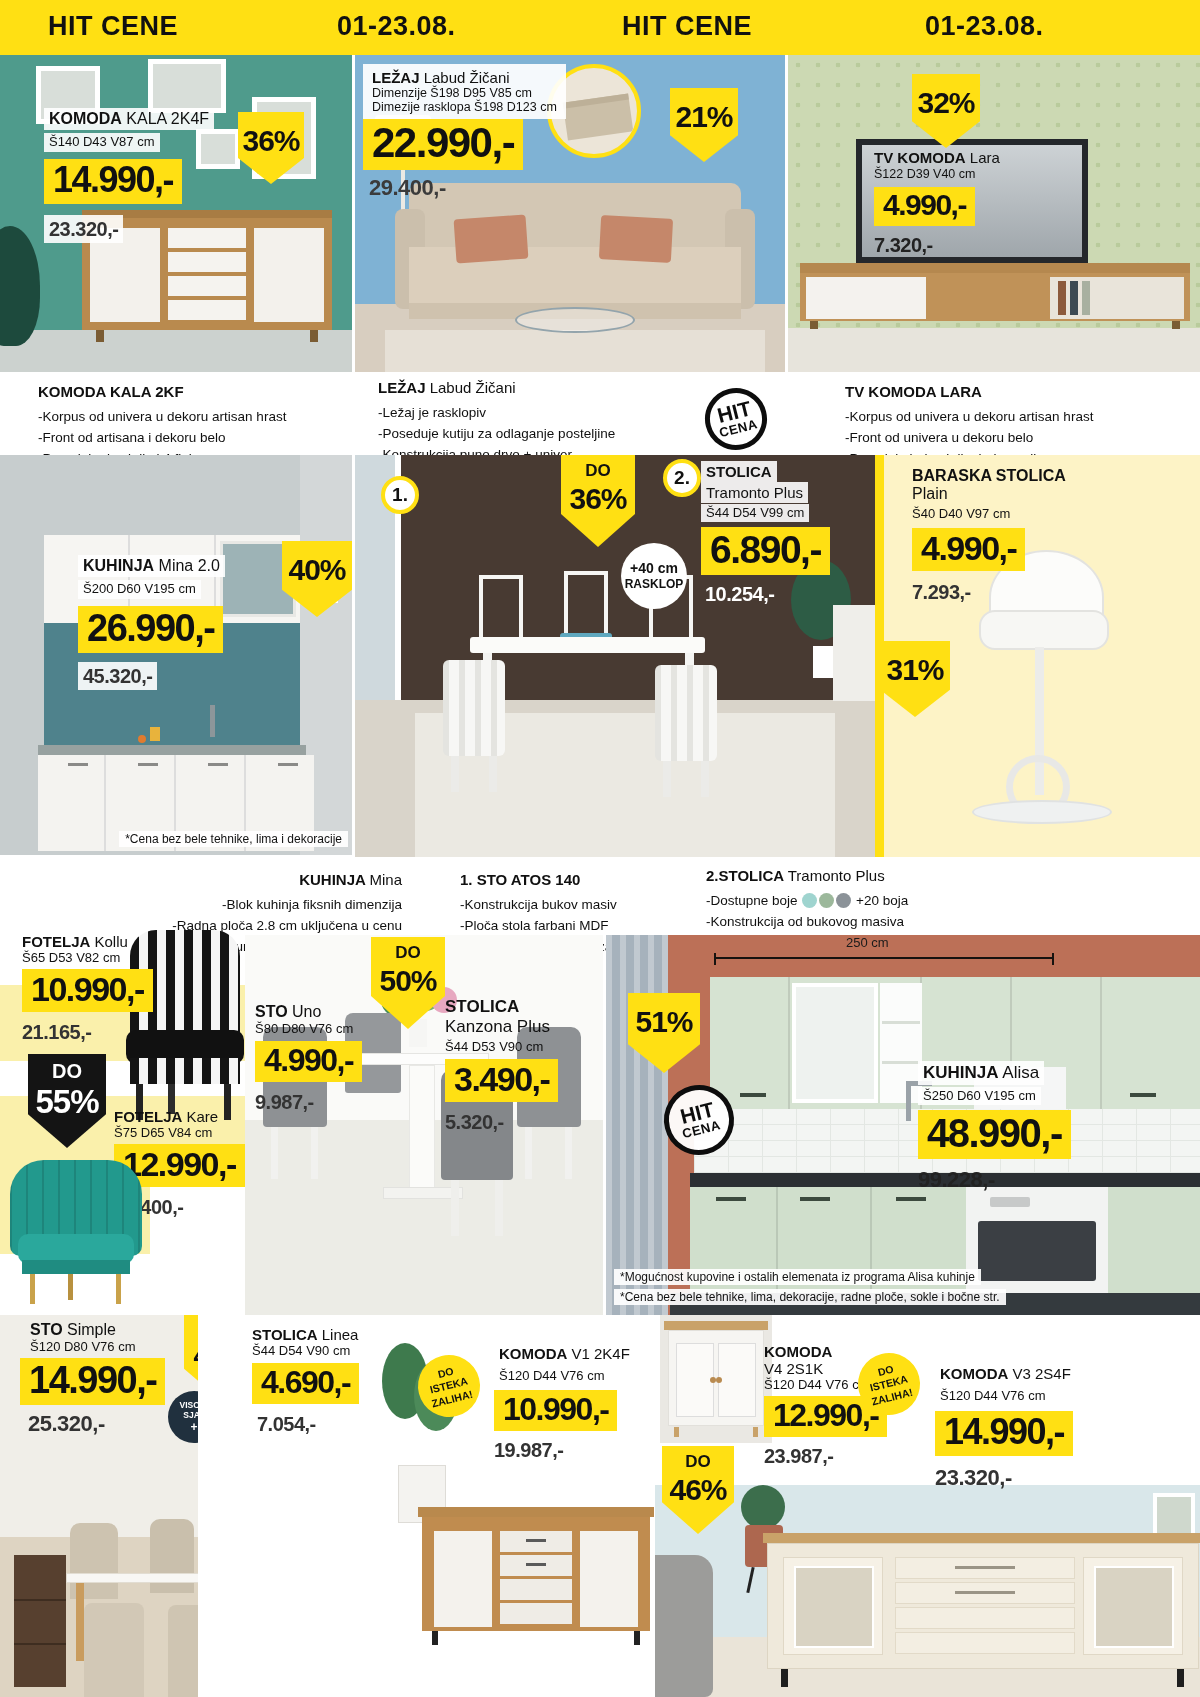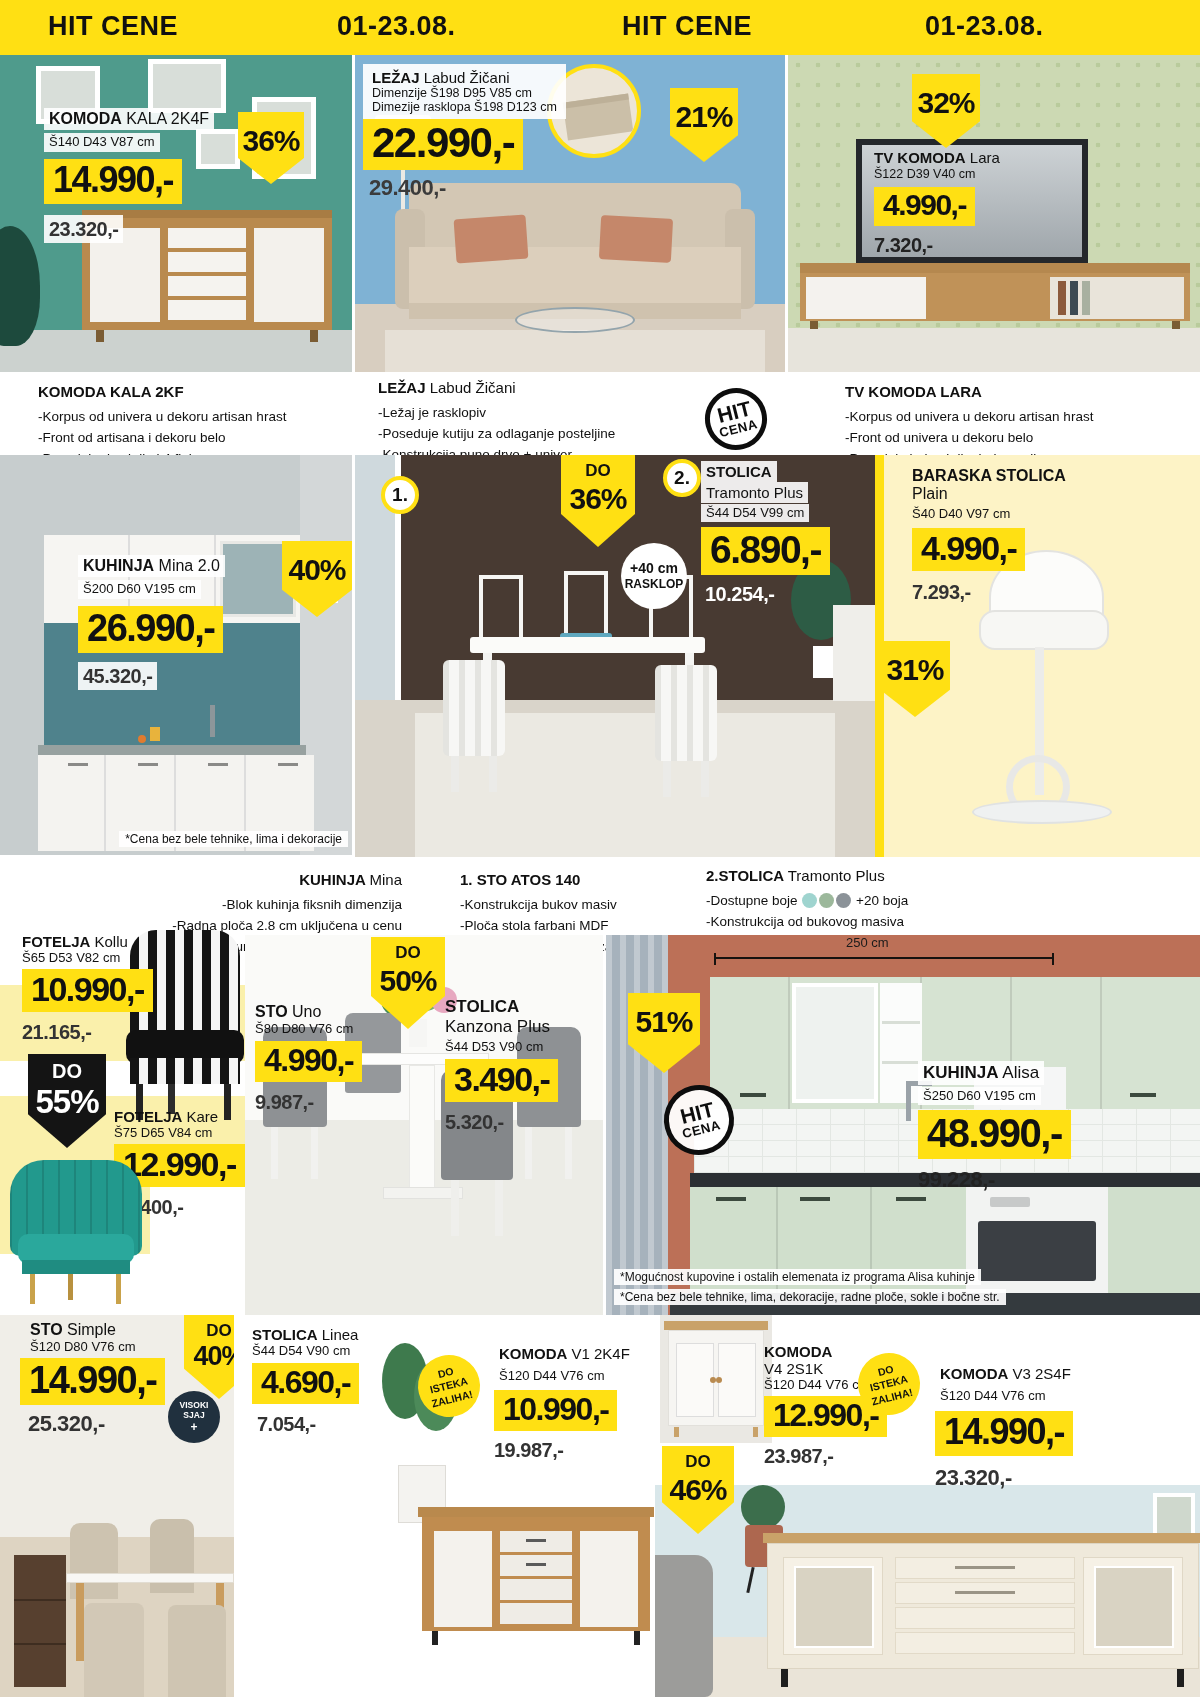--- a/index.html
+++ b/index.html
@@ -444,21 +444,21 @@
       <div style="margin-top:1px;"><span class="tag dims">Š250 D60 V195 cm</span></div>
       <div style="margin-top:5px;"><span class="price" style="font-size:40px;">48.990,-</span></div>
       <div style="margin-top:8px;"><span class="old" style="font-size:22px;color:#222;">99.228,-</span></div>
     </div>
     <div class="abs" style="left:8px;top:332px;">
       <div><span class="note-tag">*Mogućnost kupovine i ostalih elemenata iz programa Alisa kuhinje</span></div>
       <div style="margin-top:2px;"><span class="note-tag">*Cena bez bele tehnike, lima, dekoracije, radne ploče, sokle i bočne str.</span></div>
     </div>
   </div>
 
-  <div class="panel" style="left:0;top:1315px;width:234px;height:382px;background:#f0eee8;">
+  <div class="panel" style="left:0;top:1315px;width:198px;height:382px;background:#f0eee8;">
     <div class="abs" style="left:0;bottom:0;width:100%;height:160px;background:#ded4c2;"></div>
     <div class="abs" style="left:14px;top:240px;width:52px;height:132px;background:#57402f;">
       <div class="abs" style="left:0;top:44px;width:100%;height:2px;background:#3e2d20;"></div>
       <div class="abs" style="left:0;top:88px;width:100%;height:2px;background:#3e2d20;"></div>
     </div>
     <div class="abs" style="left:70px;top:208px;width:48px;height:76px;background:#cdc3b0;border-radius:10px 10px 0 0;"></div>
     <div class="abs" style="left:150px;top:204px;width:44px;height:74px;background:#c9bfac;border-radius:10px 10px 0 0;"></div>
     <div class="abs" style="left:66px;top:258px;width:168px;height:10px;background:#f8f7f4;border:1px solid #e2ddd2;"></div>
     <div class="abs" style="left:76px;top:268px;width:8px;height:78px;background:#c99c5e;"></div>
     <div class="abs" style="left:216px;top:268px;width:8px;height:78px;background:#c99c5e;"></div>

